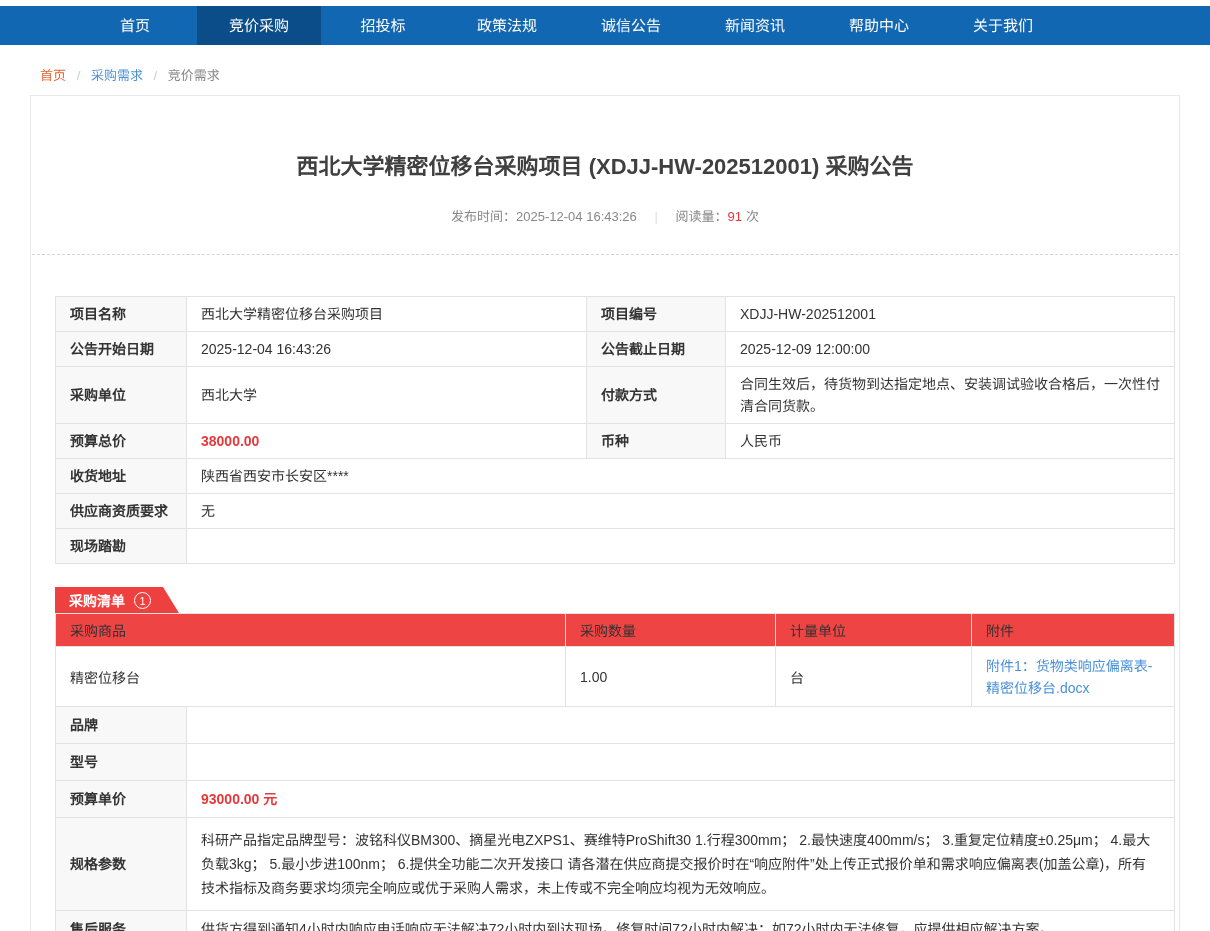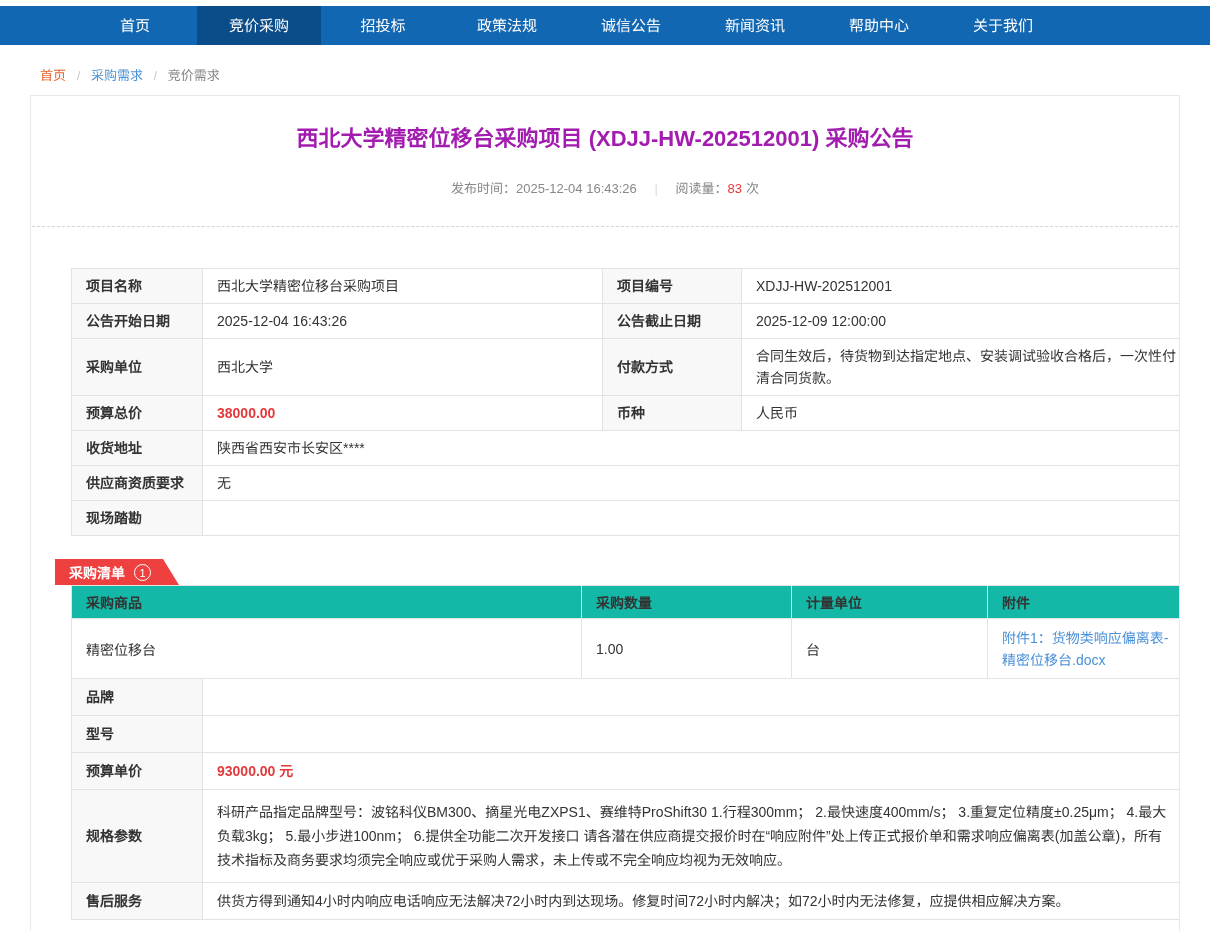--- a/index.html
+++ b/index.html
@@ -39,58 +39,58 @@
   .crumb-current{color:#888;}
   
   .card{
     margin:0 30px;
     border:1px solid #e9e9e9;
     background:#fff;
     height:849px;
     overflow:hidden;
   }
   .article-title{
-    margin-top:30px;
+    margin-top:58px;
     text-align:center;
     font-size:22px;
     font-weight:bold;
-    color:#a21caf;
+    color:#404040;
     line-height:26px;
   }
   .article-meta{
     margin-top:26px;
     text-align:center;
     font-size:13px;
     color:#888;
   }
   .article-meta .divider{margin:0 14px;color:#ddd;}
   .article-meta .views-num{color:var(--price-red);margin-right:4px;}
   .dashed-sep{border:0;border-top:1px dashed #d4d4d4;margin:29px 1px 0 1px;}
   
   table{border-collapse:collapse;font-size:14px;color:#333;table-layout:fixed;}
-  .tbl{width:calc(100% - 28px);margin-left:40px;padding-left:44px;}
+  .tbl{width:calc(100% - 28px);margin-left:24px;padding-left:44px;}
   td,th{border:1px solid var(--border);padding:6px 14px;vertical-align:middle;text-align:left;word-break:break-all;}
   .lbl{background:var(--label-bg);font-weight:bold;}
   .info-table{margin-top:41px;}
   .info-table td{height:35px;line-height:22px;}
   .red-val{color:var(--price-red);font-weight:bold;}
   
   .ribbon-wrap{margin:23px 0 0 24px;}
   .ribbon{
     display:inline-flex;align-items:center;gap:9px;
     height:26px;background:var(--accent-red);color:#fff;
     font-size:14px;font-weight:bold;
     padding:0 28px 0 14px;
     clip-path:polygon(0 0,calc(100% - 16px) 0,100% 100%,0 100%);
   }
   .ribbon .count{
     width:17px;height:17px;border:1px solid #fff;border-radius:50%;
     font-size:11px;font-weight:normal;line-height:17px;text-align:center;
   }
-  .items-table th{height:33px;background:#14b8a6;font-weight:bold;}
+  .items-table th{height:33px;background:#ef4444;font-weight:normal;}
   .items-table td{height:60px;}
   .detail-table{margin-top:-1px;}
   .detail-table td{height:34px;line-height:24px;}
   .attach-link{color:var(--link-blue);text-decoration:none;cursor:pointer;line-height:22px;}
 </style>
 </head>
 <body>
 
 <div class="topstrip"></div>
 
@@ -113,21 +113,21 @@
   <span class="crumb-current">竞价需求</span>
 </div>
 
 <div class="card">
 
   <div class="article-title">西北大学精密位移台采购项目 (XDJJ-HW-202512001) 采购公告</div>
 
   <div class="article-meta">
     <span>发布时间：</span><span>2025-12-04 16:43:26</span>
     <span class="divider">|</span>
-    <span>阅读量：</span><span class="views-num">83</span><span>次</span>
+    <span>阅读量：</span><span class="views-num">91</span><span>次</span>
   </div>
 
   <hr class="dashed-sep">
 
   <table class="tbl info-table">
     <colgroup>
         <col style="width:131px">
         <col style="width:400px">
         <col style="width:139px">
         <col>

